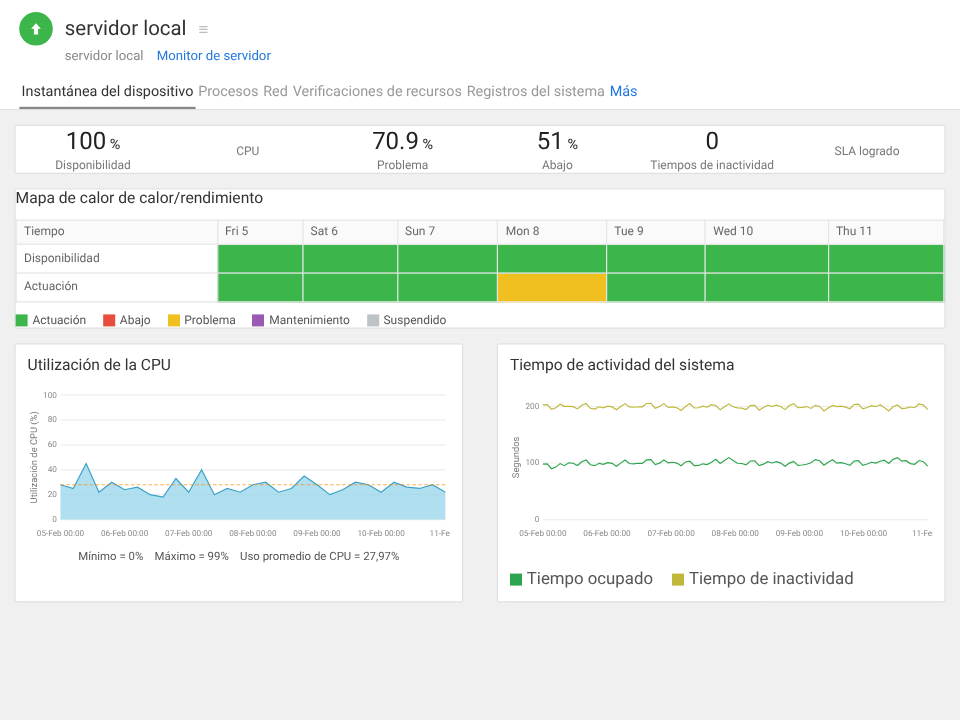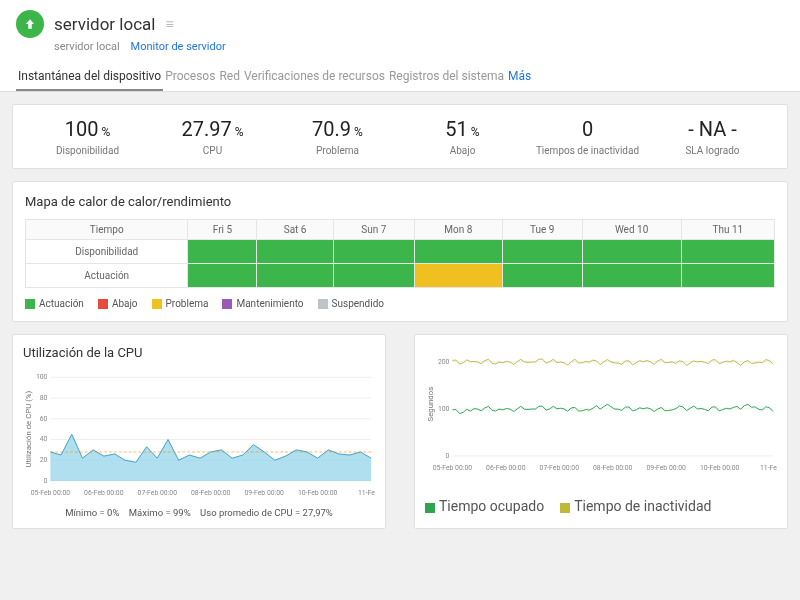--- a/index.html
+++ b/index.html
@@ -10,29 +10,29 @@
 .up-badge svg{width:14px;height:14px;fill:#fff}
 .title{font-size:17px;color:#333}
 .hamburger{color:#bbb;font-size:14px}
 .breadcrumb{margin-left:38px;font-size:11px;color:#888;margin-top:2px}
 .breadcrumb a{color:#2277dd;text-decoration:none}
 .tabs{display:flex;gap:0;margin-top:10px;font-size:12px;overflow:hidden}
 .tab{padding:6px 2px;color:#999;cursor:pointer;white-space:nowrap}
 .tab.active{color:#333;border-bottom:2px solid #888}
 .tab.more{color:#2277dd}
 .content{padding:12px;background:#f0f0f0}
-.card{background:#fff;border:1px solid #e0e0e0;border-radius:2px;padding:12px;margin-bottom:12px}
+.card{background:#fff;border:1px solid #e0e0e0;border-radius:2px;margin-bottom:12px}
 .metrics{display:flex;justify-content:space-around;align-items:center}
 .metric{text-align:center;flex:1}
 .metric-val{font-size:20px;font-weight:400;color:#222}
 .metric-unit{font-size:12px;color:#222}
 .metric-label{font-size:10px;color:#777;margin-top:4px}
 .section-title{font-size:13px;color:#333;margin-bottom:10px}
 .heatmap{width:100%;border-collapse:collapse;font-size:10px}
-.heatmap th,.heatmap td{border:1px solid #e5e5e5;padding:4px 6px;text-align:center;font-weight:400;color:#666}
+.heatmap th,.heatmap td{border:1px solid #e5e5e5;padding:4px 6px;text-align:left;font-weight:400;color:#666}
 .heatmap th{background:#fafafa}
 .heatmap td.cell{height:24px}
 .cell-up{background:#3cb64a}
 .cell-problem{background:#f0c020}
 .legend-row{display:flex;gap:14px;margin-top:10px;font-size:10px;color:#555;flex-wrap:wrap}
 .swatch{display:inline-block;width:10px;height:10px;margin-right:4px;vertical-align:middle}
 .charts-row{display:flex;gap:28px}
 .chart-card{background:#fff;border:1px solid #e0e0e0;border-radius:2px;padding:10px;flex:1;min-width:0}
 .axis-label{font-size:8px;fill:#777}
 .tick-label{font-size:7px;fill:#888}
@@ -70,37 +70,35 @@
 
 <div class="content">
 
   <div class="card">
     <div class="metrics">
       <div class="metric">
         <div><span class="metric-val">100</span> <span class="metric-unit">%</span></div>
         <div class="metric-label">Disponibilidad</div>
       </div>
       <div class="metric">
-        <div><span class="metric-val">27.97</span> <span class="metric-unit">%</span></div>
         <div class="metric-label">CPU</div>
       </div>
       <div class="metric">
         <div><span class="metric-val">70.9</span> <span class="metric-unit">%</span></div>
         <div class="metric-label">Problema</div>
       </div>
       <div class="metric">
         <div><span class="metric-val">51</span> <span class="metric-unit">%</span></div>
         <div class="metric-label">Abajo</div>
       </div>
       <div class="metric">
         <div><span class="metric-val">0</span></div>
         <div class="metric-label">Tiempos de inactividad</div>
       </div>
       <div class="metric">
-        <div><span class="metric-val">- NA -</span></div>
         <div class="metric-label">SLA logrado</div>
       </div>
     </div>
   </div>
 
   <div class="card">
     <div class="section-title">Mapa de calor de calor/rendimiento</div>
     <table class="heatmap">
       <tbody>
           <tr>
@@ -172,20 +170,21 @@
           <line x1="28" y1="82.3518" x2="356" y2="82.3518" stroke="#ff8c00" stroke-width="0.6" stroke-dasharray="3 2"></line>
           <text x="8" y="59" text-anchor="middle" class="axis-label" transform="rotate(-90 8 59)">Utilización de CPU (%)</text>
         </svg>
       <div class="chart-stats">
         <span>Mínimo = 0%</span>&nbsp;&nbsp;&nbsp;
         <span>Máximo = 99%</span>&nbsp;&nbsp;&nbsp;
         <span>Uso promedio de CPU = 27,97%</span>
       </div>
     </div>
     <div class="chart-card">
+      <div class="section-title">Tiempo de actividad del sistema</div>
       <svg id="uptime-svg" width="100%" height="130" viewBox="0 0 360 130">
           <line x1="28" y1="112" x2="356" y2="112" class="grid-line"></line>
           <text x="25" y="114" text-anchor="end" class="tick-label">0</text>
           <line x1="28" y1="63.81818181818182" x2="356" y2="63.81818181818182" class="grid-line"></line>
           <text x="25" y="65.81818181818181" text-anchor="end" class="tick-label">100</text>
           <line x1="28" y1="15.63636363636364" x2="356" y2="15.63636363636364" class="grid-line"></line>
           <text x="25" y="17.63636363636364" text-anchor="end" class="tick-label">200</text>
           <text x="28" y="126" text-anchor="middle" class="tick-label">05-Feb 00:00</text>
           <text x="82.66666666666666" y="126" text-anchor="middle" class="tick-label">06-Feb 00:00</text>
           <text x="137.33333333333331" y="126" text-anchor="middle" class="tick-label">07-Feb 00:00</text>

